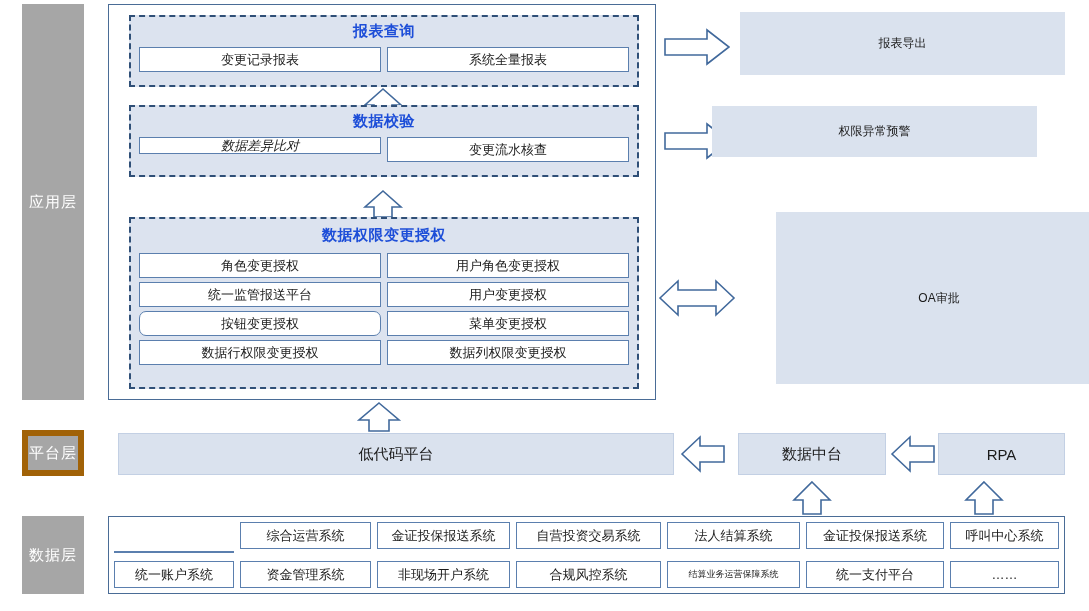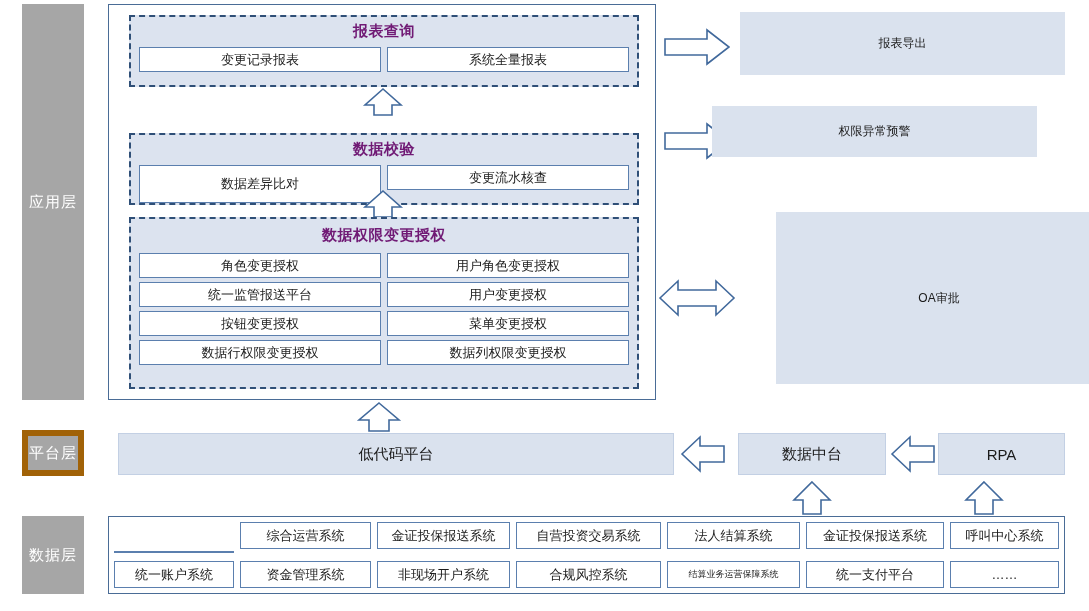--- a/index.html
+++ b/index.html
@@ -47,21 +47,21 @@
   .group {
     position: absolute;
     border: 2px dashed #2f4f77;
     background: #dce3ef;
     box-sizing: border-box;
   }
   .group-title {
     text-align: center;
     font-size: 15px;
     font-weight: bold;
-    color: #701a75;
+    color: #1d4ed8;
     letter-spacing: .5px;
   }
   .cell-grid {
     display: grid;
     gap: 4px 6px;
     box-sizing: border-box;
   }
   .cell {
     background: #ffffff;
     border: 1px solid #5b7fae;
@@ -166,42 +166,42 @@
         <div class="cell" style="height:25px;">系统全量报表</div>
       </div>
     </div>
 
     <div class="arrow" style="left:252px; top:82px;">
       <svg width="44" height="30" viewBox="0 0 44 30">
         <path d="M22 2 L40 18 L31 18 L31 28 L13 28 L13 18 L4 18 Z"></path>
       </svg>
     </div>
 
-    <div class="group" style="left:20px; top:128px; width:510px; height:72px;">
+    <div class="group" style="left:20px; top:100px; width:510px; height:72px;">
       <div class="group-title" style="margin-top:5px;">数据校验</div>
       <div class="cell-grid" style="grid-template-columns:1fr 1fr; margin:6px 8px 0 8px;">
-        <div class="cell" style="height:38px;">数据差异比对</div>
+        <div class="cell" style="height:17px;font-style:italic;">数据差异比对</div>
         <div class="cell" style="height:25px;">变更流水核查</div>
       </div>
     </div>
 
     <div class="arrow" style="left:252px; top:184px;">
       <svg width="44" height="30" viewBox="0 0 44 30">
         <path d="M22 2 L40 18 L31 18 L31 28 L13 28 L13 18 L4 18 Z"></path>
       </svg>
     </div>
 
     <div class="group" style="left:20px; top:212px; width:510px; height:172px;">
       <div class="group-title" style="margin-top:7px;">数据权限变更授权</div>
       <div class="cell-grid" style="grid-template-columns:1fr 1fr; margin:8px 8px 0 8px;">
         <div class="cell" style="height:25px;">角色变更授权</div>
         <div class="cell" style="height:25px;">用户角色变更授权</div>
         <div class="cell" style="height:25px;">统一监管报送平台</div>
         <div class="cell" style="height:25px;">用户变更授权</div>
-        <div class="cell" style="height:25px;">按钮变更授权</div>
+        <div class="cell" style="height:25px;border-radius:7px;">按钮变更授权</div>
         <div class="cell" style="height:25px;">菜单变更授权</div>
         <div class="cell" style="height:25px;">数据行权限变更授权</div>
         <div class="cell" style="height:25px;">数据列权限变更授权</div>
       </div>
     </div>
 
   </div>
 
   <div class="arrow" style="left:663px; top:27px;">
     <svg width="68" height="40" viewBox="0 0 68 40">

